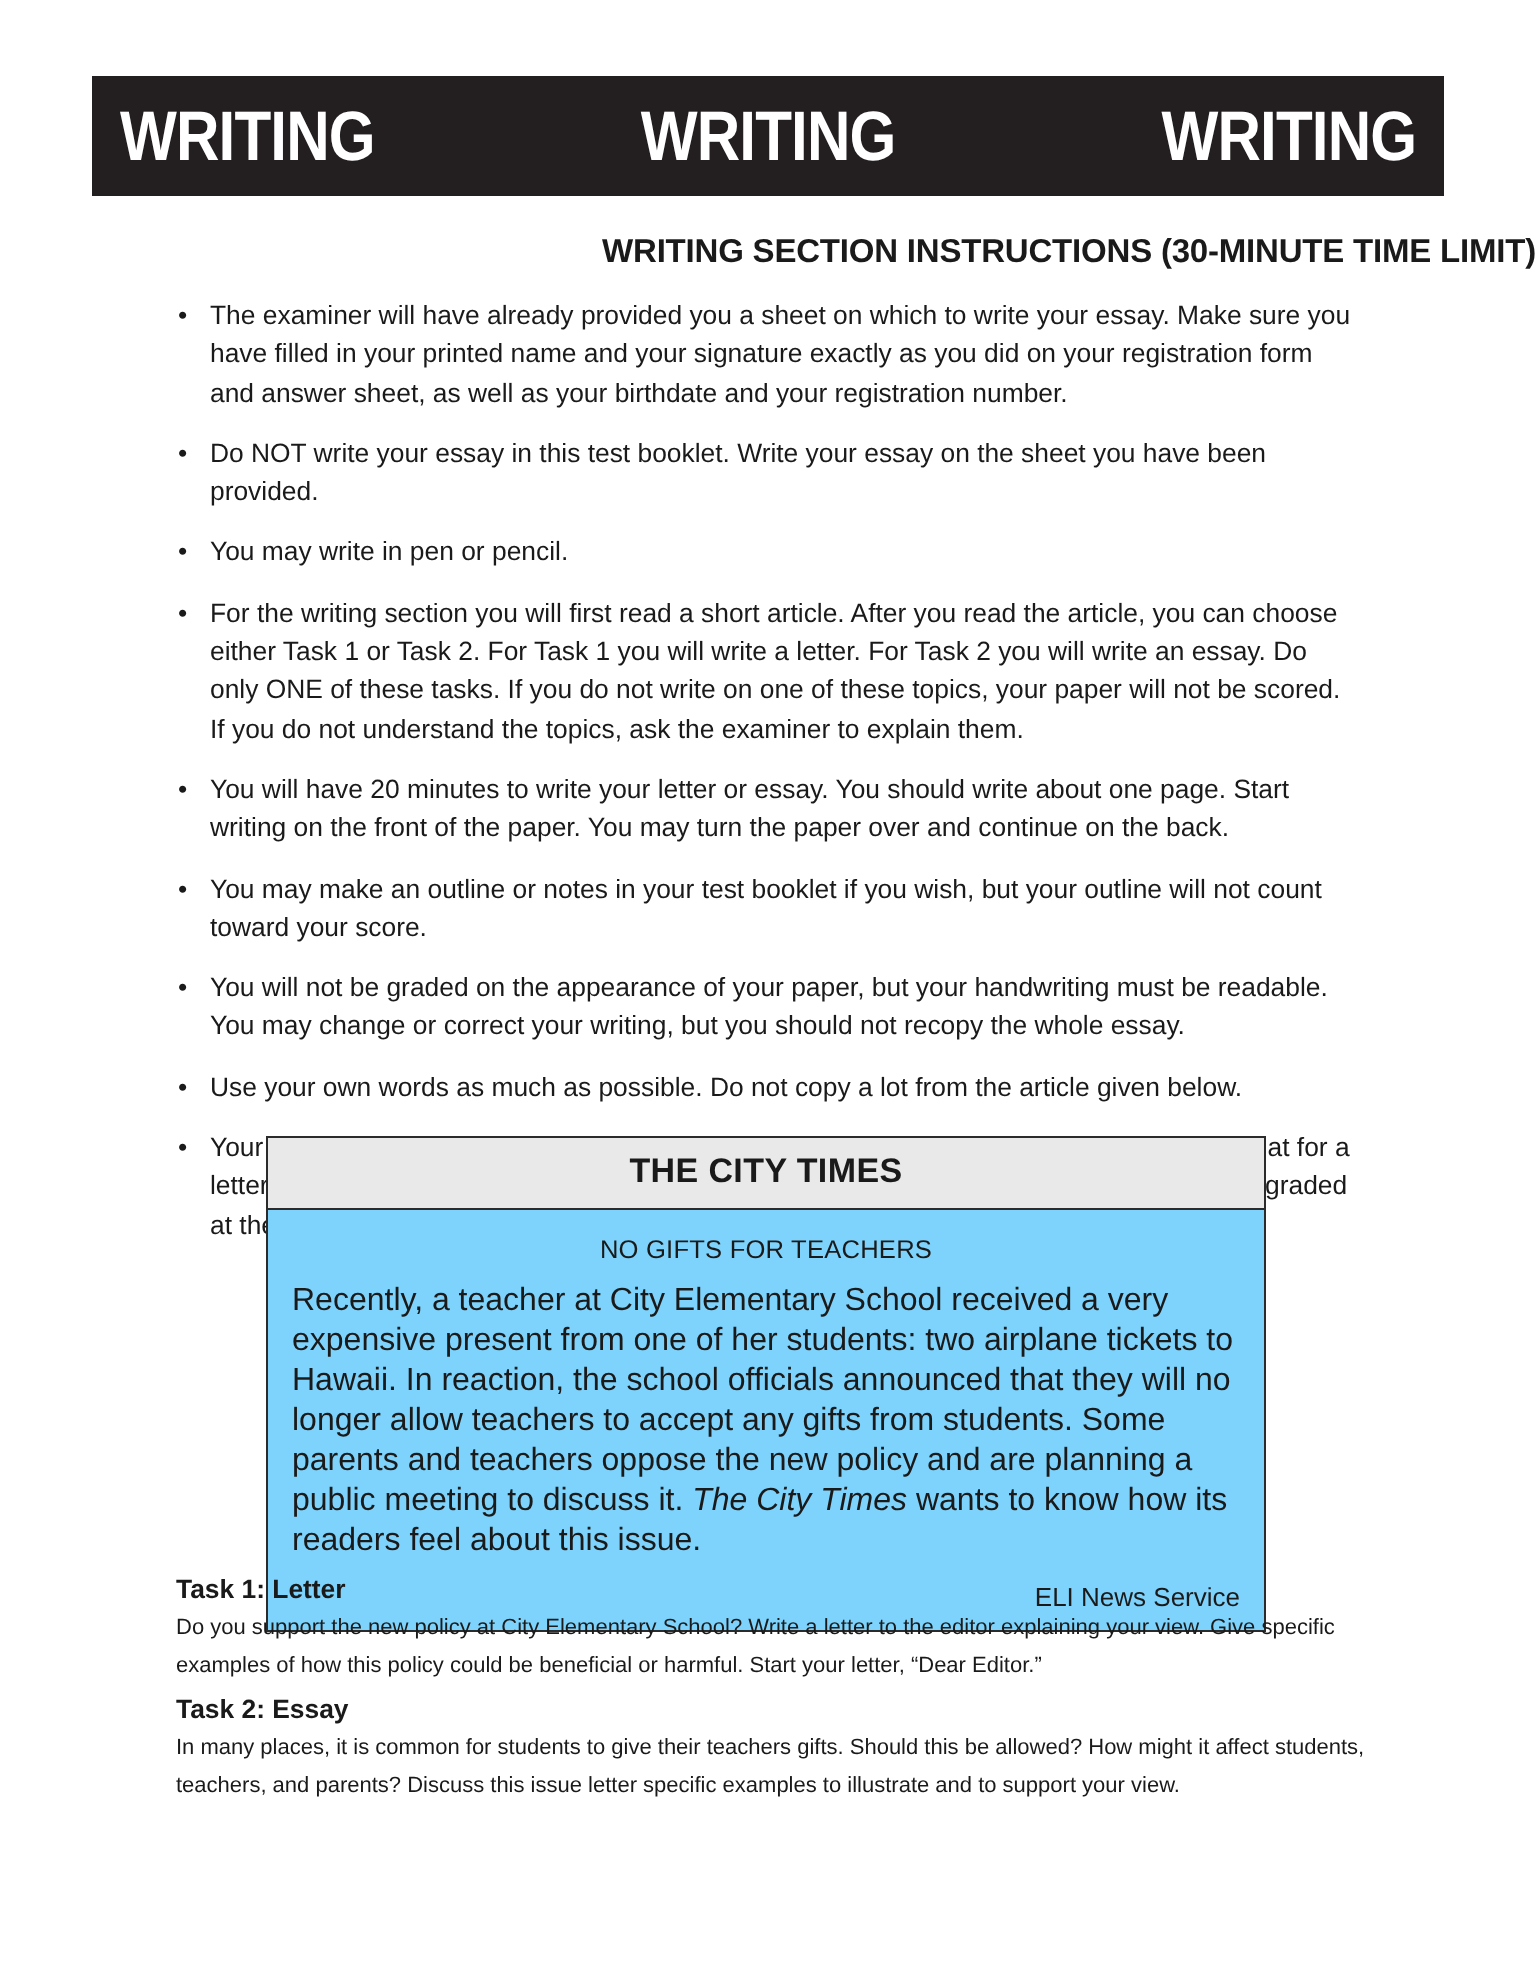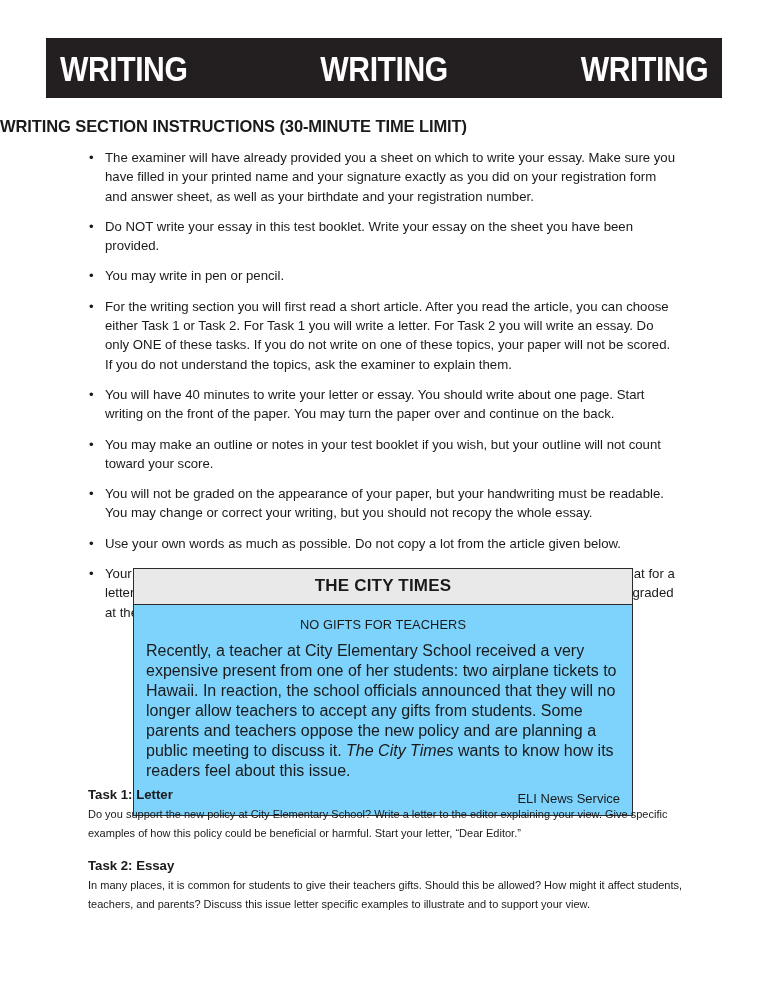--- a/index.html
+++ b/index.html
@@ -48,21 +48,21 @@
   }
   .banner-word.left  { transform-origin: left center; }
   .banner-word.right { transform-origin: right center; }
 
   
   .section-title {
     position: absolute;
     left: 0;
     top: 117px;
     width: 768px;
-    text-align: left;
+    text-align: right;
     font-size: 16.5px;
     font-weight: bold;
     letter-spacing: -0.1px;
   }
 
   
   .instructions {
     position: absolute;
     left: 88px;
     top: 148px;
@@ -124,21 +124,21 @@
     padding: 6px 12px 9px 12px;
   }
 
   
   .tasks {
     position: absolute;
     left: 88px;
     top: 785px;
     width: 595px;
   }
-  .task { margin-bottom: 12px; }
+  .task { margin-bottom: 1px; }
   .task:last-child { margin-bottom: 16px; }
   .task-title {
     font-size: 13.2px;
     font-weight: bold;
     line-height: 19px;
     margin-bottom: 1px;
   }
   .task-body {
     font-size: 11px;
     line-height: 19.3px;
@@ -170,21 +170,21 @@
     <div class="bullet">
       <span class="dot">•</span>
       <span>You may write in pen or pencil.</span>
     </div>
     <div class="bullet">
       <span class="dot">•</span>
       <span>For the writing section you will first read a short article. After you read the article, you can choose either Task 1 or Task 2. For Task 1 you will write a letter. For Task 2 you will write an essay. Do only ONE of these tasks. If you do not write on one of these topics, your paper will not be scored. If you do not understand the topics, ask the examiner to explain them.</span>
     </div>
     <div class="bullet">
       <span class="dot">•</span>
-      <span>You will have 40 minutes to write your letter or essay. You should write about one page. Start writing on the front of the paper. You may turn the paper over and continue on the back.</span>
+      <span>You will have 20 minutes to write your letter or essay. You should write about one page. Start writing on the front of the paper. You may turn the paper over and continue on the back.</span>
     </div>
     <div class="bullet">
       <span class="dot">•</span>
       <span>You may make an outline or notes in your test booklet if you wish, but your outline will not count toward your score.</span>
     </div>
     <div class="bullet">
       <span class="dot">•</span>
       <span>You will not be graded on the appearance of your paper, but your handwriting must be readable. You may change or correct your writing, but you should not recopy the whole essay.</span>
     </div>
     <div class="bullet">

